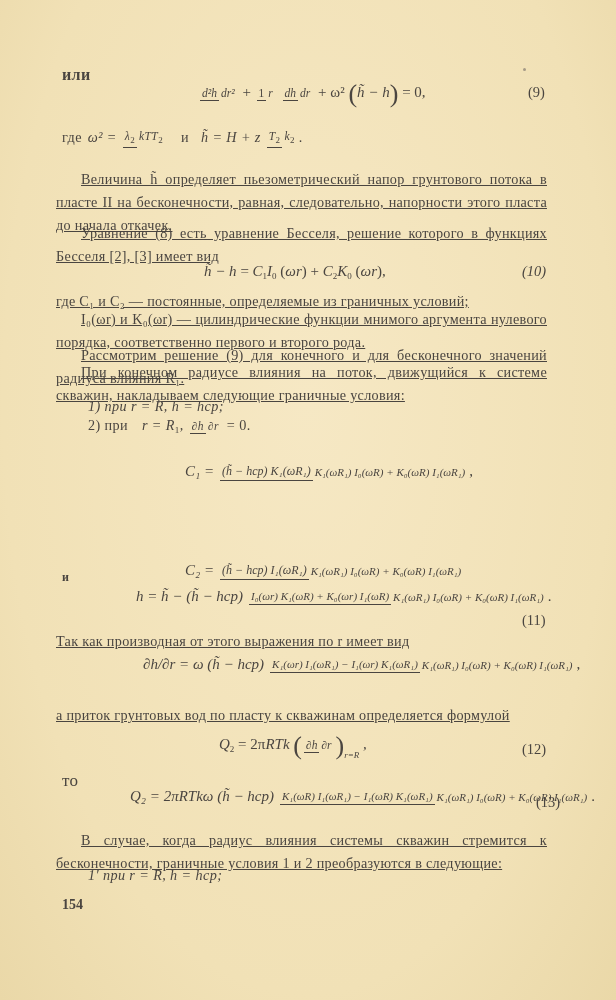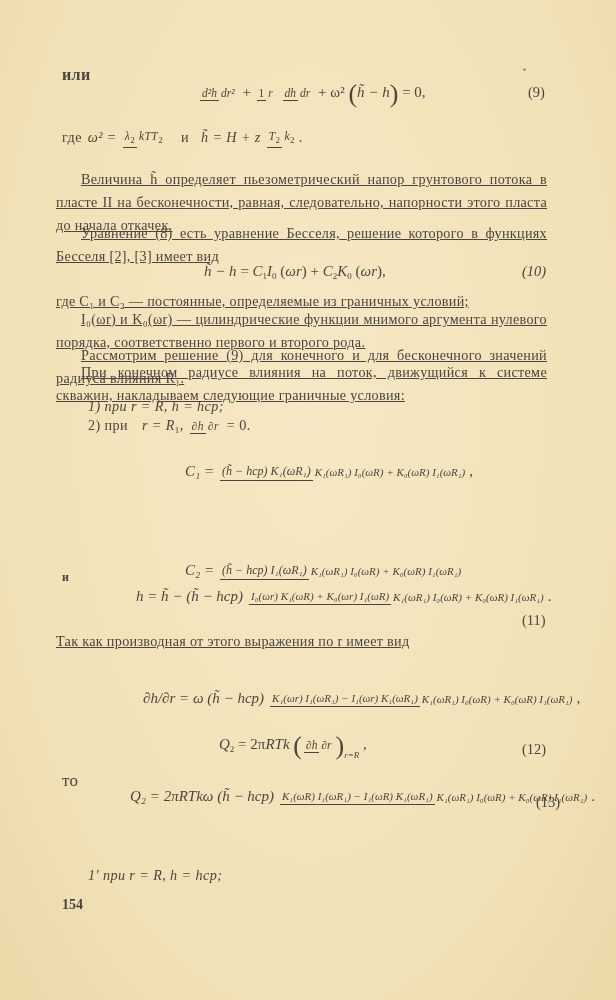--- a/index.html
+++ b/index.html
@@ -126,29 +126,30 @@
     <span class="frac">
         <span class="num" style="font-size:11px;line-height:16px;">I₀(ωr) K₁(ωR) + K₀(ωr) I₁(ωR)</span>
         <span class="den" style="font-size:11px;line-height:16px;">K₁(ωR₁) I₀(ωR) + K₀(ωR) I₁(ωR₁)</span>
       </span>
     <span style="font-style:normal;">.</span>
   </div>
   <div class="abs eqnum" style="left:522px;top:612px;">(11)</div>
 
   <div class="para" style="top:630px;">Так как производная от этого выражения по r имеет вид</div>
 
-  <div class="abs eq m" style="left:143px;top:656px;display:flex;align-items:flex-start;margin-top:34px;">
+  <div class="abs eq m" style="left:143px;top:656px;display:flex;align-items:flex-start;">
     <span style="margin-right:4px;">∂h/∂r = ω (h̃ − hср)</span>
     <span class="frac">
         <span class="num" style="font-size:11px;line-height:16px;">K₁(ωr) I₁(ωR₁) − I₁(ωr) K₁(ωR₁)</span>
         <span class="den" style="font-size:11px;line-height:16px;">K₁(ωR₁) I₀(ωR) + K₀(ωR) I₁(ωR₁)</span>
       </span>
     <span style="font-style:normal;">,</span>
   </div>
 
+  <div class="para" style="top:704px;">а приток грунтовых вод по пласту к скважинам определяется формулой</div>
 
   <div class="abs eq m" style="left:219px;top:736px;">
     Q<span class="sub">2</span> <span style="font-style:normal;">= 2π</span>RTk
     <span class="big">(</span><span class="frac">
         <span class="num">∂h</span>
         <span class="den">∂r</span>
       </span><span class="big">)</span><span class="sub" style="vertical-align:-9px;font-style:italic;">r=R</span> ,
   </div>
   <div class="abs eqnum" style="left:522px;top:741px;">(12)</div>
 
@@ -157,17 +158,18 @@
   <div class="abs eq m" style="left:130px;top:788px;display:flex;align-items:center;">
     <span style="margin-right:4px;">Q₂ = 2πRTkω (h̃ − hср)</span>
     <span class="frac">
         <span class="num" style="font-size:11px;line-height:16px;">K₁(ωR) I₁(ωR₁) − I₁(ωR) K₁(ωR₁)</span>
         <span class="den" style="font-size:11px;line-height:16px;">K₁(ωR₁) I₀(ωR) + K₀(ωR) I₁(ωR₁)</span>
       </span>
     <span style="font-style:normal;">.</span>
   </div>
   <div class="abs eqnum" style="left:522px;top:794px;margin-left:14px;">(13)</div>
 
+  <div class="para indent" style="top:829px;">В случае, когда радиус влияния системы скважин стремится к бесконечности, граничные условия 1 и 2 преобразуются в следующие:</div>
 
   <div class="abs txt m" style="left:88px;top:866px;">1′ при  r = R,  h = hср;</div>
 
   <div class="abs pageno" style="left:62px;top:897px;">154</div>
 </div>
 
 </body></html>

